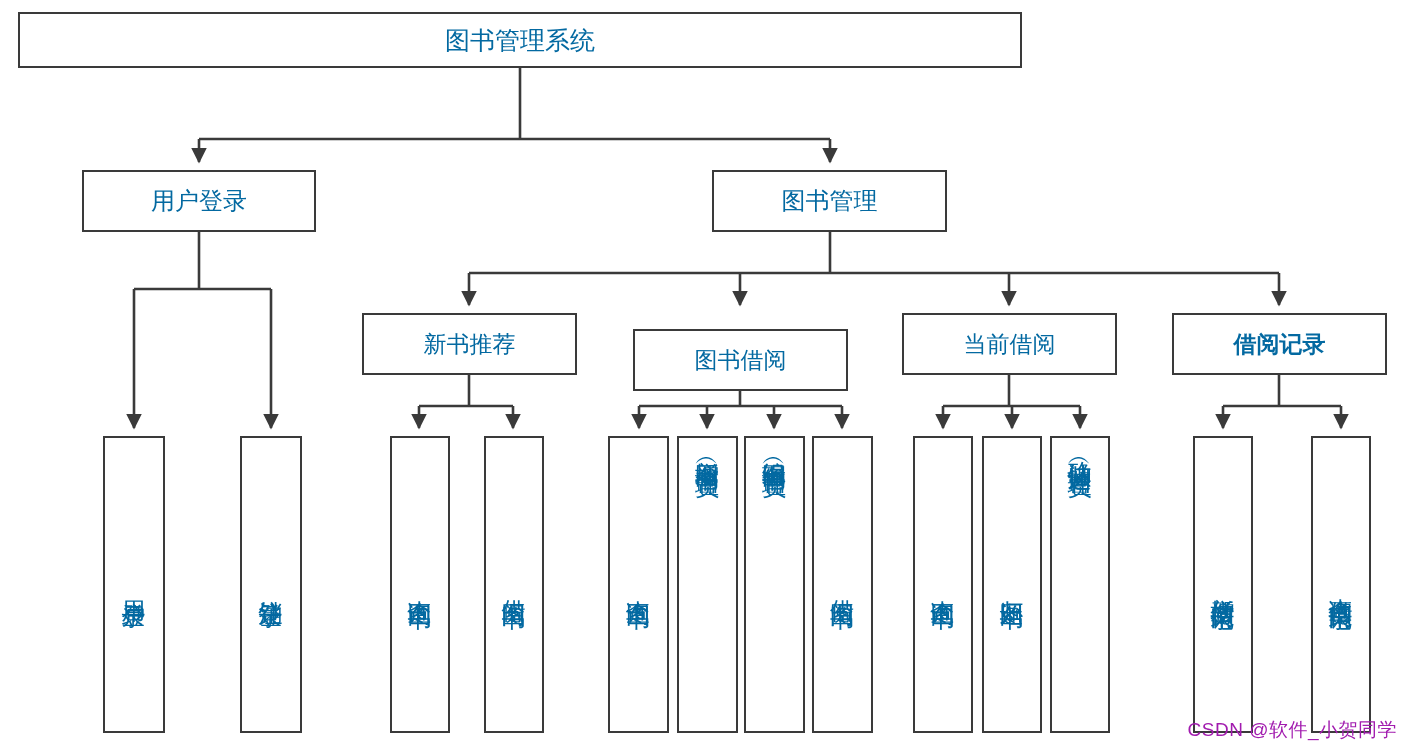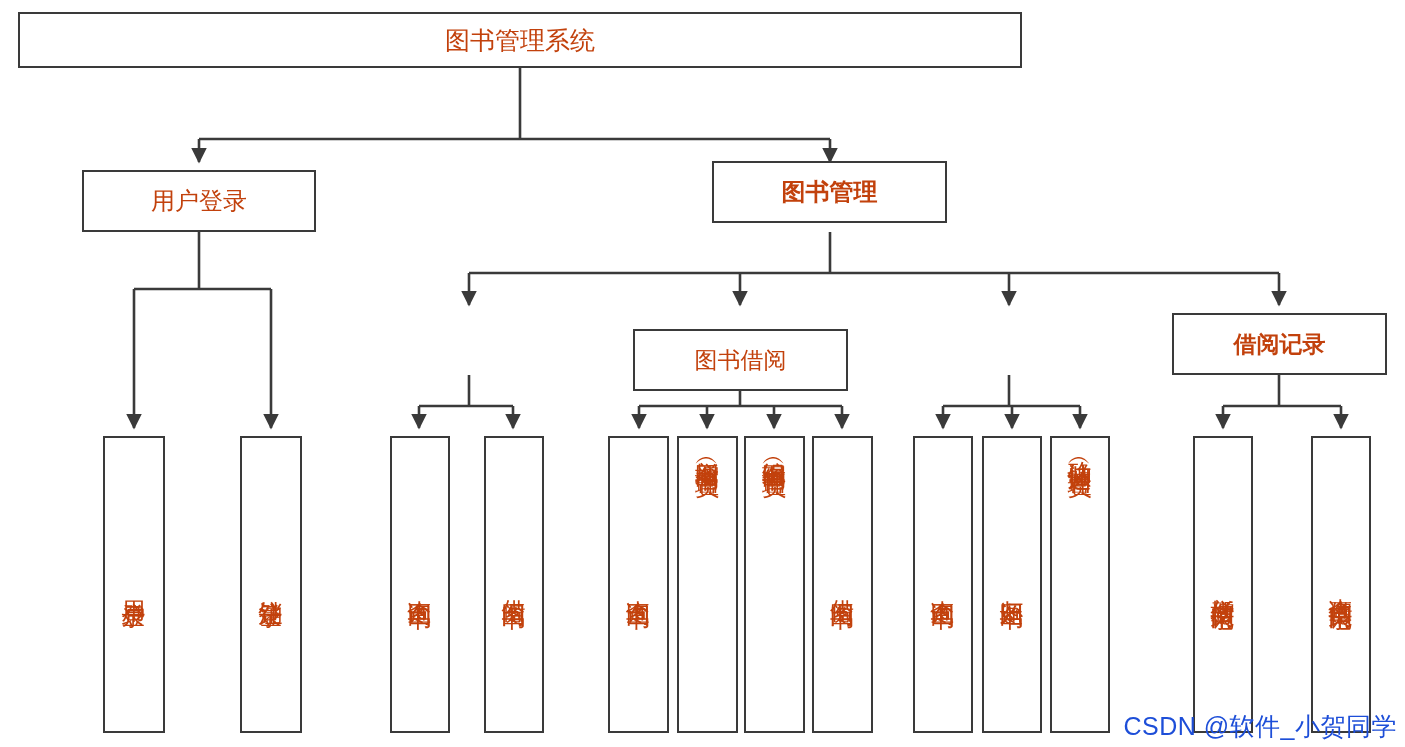--- a/index.html
+++ b/index.html
@@ -25,21 +25,21 @@
     height: 747px;
   }
   .node {
     position: absolute;
     box-sizing: border-box;
     border: 2px solid #3a3a3a;
     background: #ffffff;
     display: flex;
     align-items: center;
     justify-content: center;
-    color: #c2410c;
+    color: #0369a1;
   }
   .node .lbl {
     display: block;
     text-align: center;
     line-height: 1.22;
     white-space: nowrap;
   }
   .node.root .lbl { font-size: 25px; }
   .node.lvl2 .lbl { font-size: 24px; }
   .node.lvl3 .lbl { font-size: 23px; }
@@ -56,22 +56,22 @@
     line-height: 1.05;
     white-space: normal;
     max-height: 290px;
   }
   .node.leaf.tall .lbl { max-height: 292px; }
   .node.leaf.midpos { padding-top: 0; align-items: center; }
   #watermark {
     position: absolute;
     right: 8px;
     bottom: 4px;
-    font-size: 25px;
-    color: #1d4ed8;
+    font-size: 19px;
+    color: #a21caf;
     white-space: nowrap;
     letter-spacing: 0.5px;
   }
 </style>
 </head>
 <body>
 
 <div id="canvas">
 
   <svg id="edges" viewBox="0 0 1405 747" xmlns="http://www.w3.org/2000/svg">
@@ -127,27 +127,33 @@
     </g>
   </svg>
 
   <div class="node root" style="left:18px; top:12px; width:1004px; height:56px;">
     <span class="lbl">图书管理系统</span>
   </div>
 
   <div class="node lvl2" style="left:82px; top:170px; width:234px; height:62px;">
     <span class="lbl">用户登录</span>
   </div>
-  <div class="node lvl2" style="left:712px; top:161px; width:235px; height:62px;font-weight:bold;">
+  <div class="node lvl2" style="left:712px; top:170px; width:235px; height:62px;">
     <span class="lbl">图书管理</span>
   </div>
 
+  <div class="node lvl3" style="left:362px; top:313px; width:215px; height:62px;">
+    <span class="lbl">新书推荐</span>
+  </div>
   <div class="node lvl3" style="left:633px; top:313px; width:215px; height:62px;margin-top:16px;">
     <span class="lbl">图书借阅</span>
   </div>
+  <div class="node lvl3" style="left:902px; top:313px; width:215px; height:62px;">
+    <span class="lbl">当前借阅</span>
+  </div>
   <div class="node lvl3" style="left:1172px; top:313px; width:215px; height:62px;font-weight:bold;">
     <span class="lbl">借阅记录</span>
   </div>
 
   <div class="node leaf midpos" style="left:103px; top:436px; width:62px; height:297px;">
     <span class="lbl">用户登录</span>
   </div>
   <div class="node leaf midpos" style="left:240px; top:436px; width:62px; height:297px;">
     <span class="lbl">注销登录</span>
   </div>

